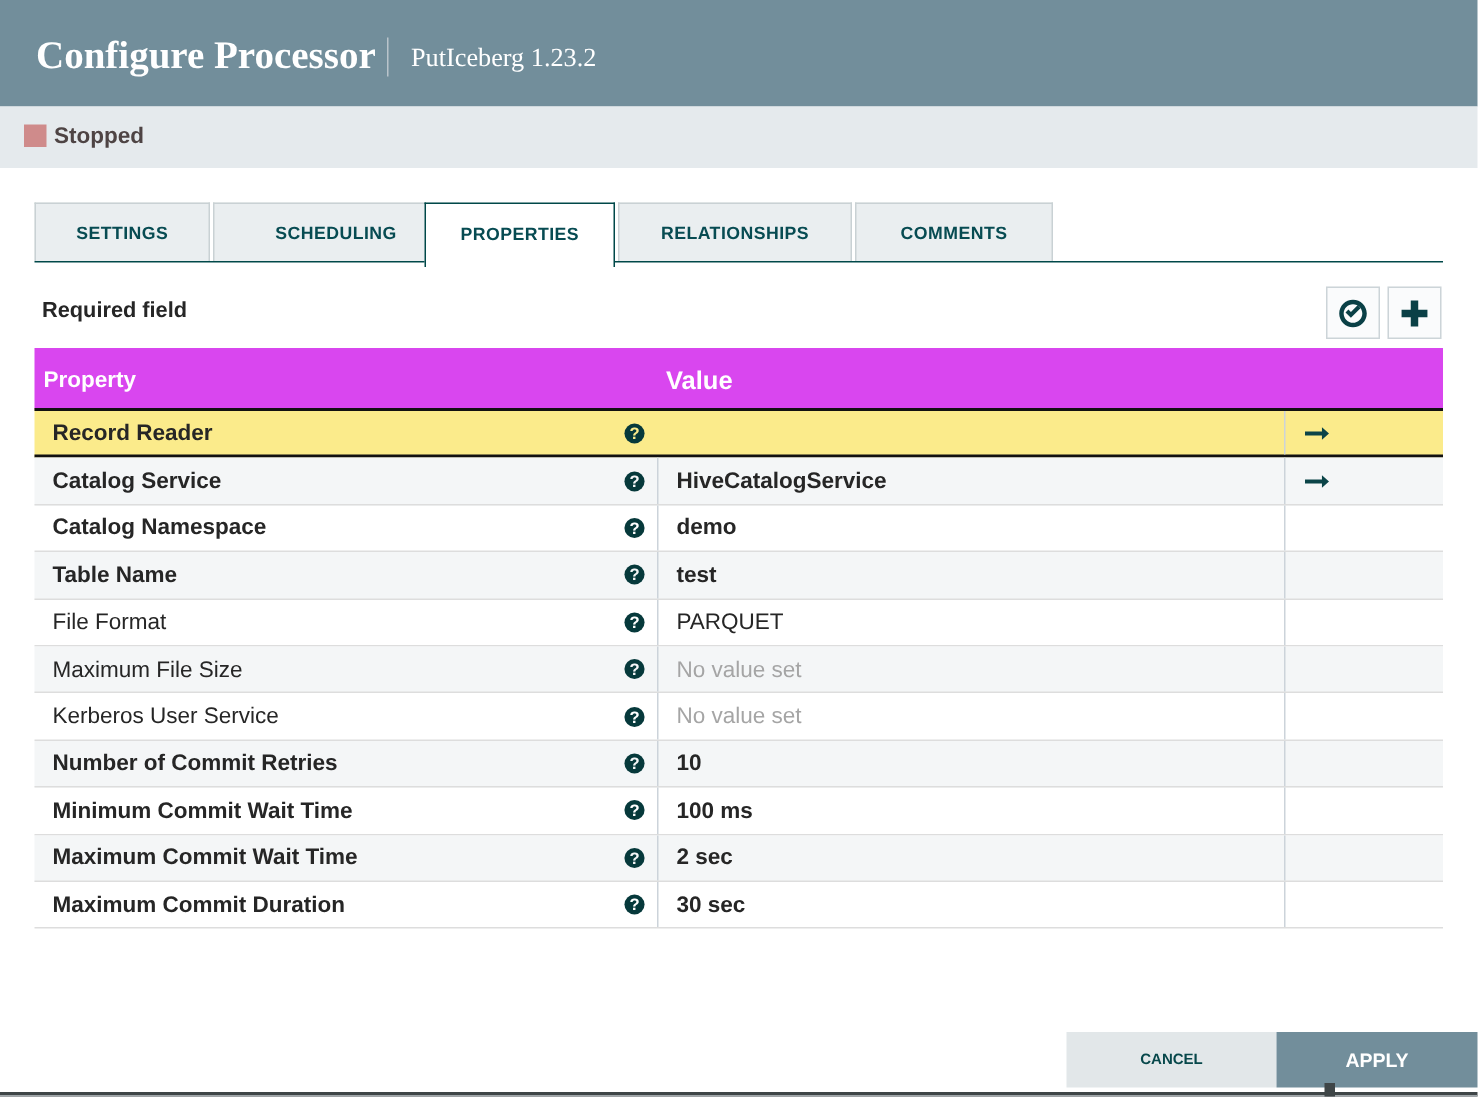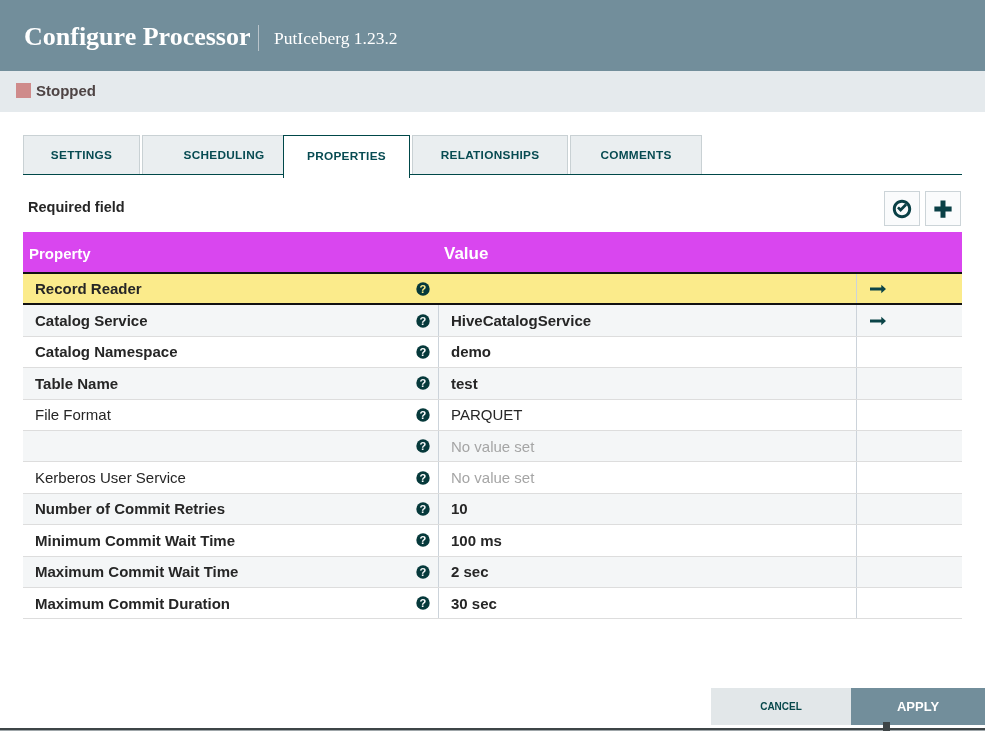--- a/index.html
+++ b/index.html
@@ -161,20 +161,21 @@
       <svg class="q" viewBox="0 0 24 24">
         <circle cx="12" cy="12" r="11.5" fill="#06393B"></circle>
         <text x="12" y="18.5" font-size="19" font-weight="bold" class="qt" text-anchor="middle" font-family="Liberation Sans">?</text>
       </svg>
       <div class="vcell">
         <div class="val">PARQUET</div>
       </div>
       <div class="acell"></div>
     </div>
     <div class="row stripe">
+      <div class="name">Maximum File Size</div>
       <svg class="q" viewBox="0 0 24 24">
         <circle cx="12" cy="12" r="11.5" fill="#06393B"></circle>
         <text x="12" y="18.5" font-size="19" font-weight="bold" class="qt" text-anchor="middle" font-family="Liberation Sans">?</text>
       </svg>
       <div class="vcell">
         <div class="val gray">No value set</div>
       </div>
       <div class="acell"></div>
     </div>
     <div class="row">

